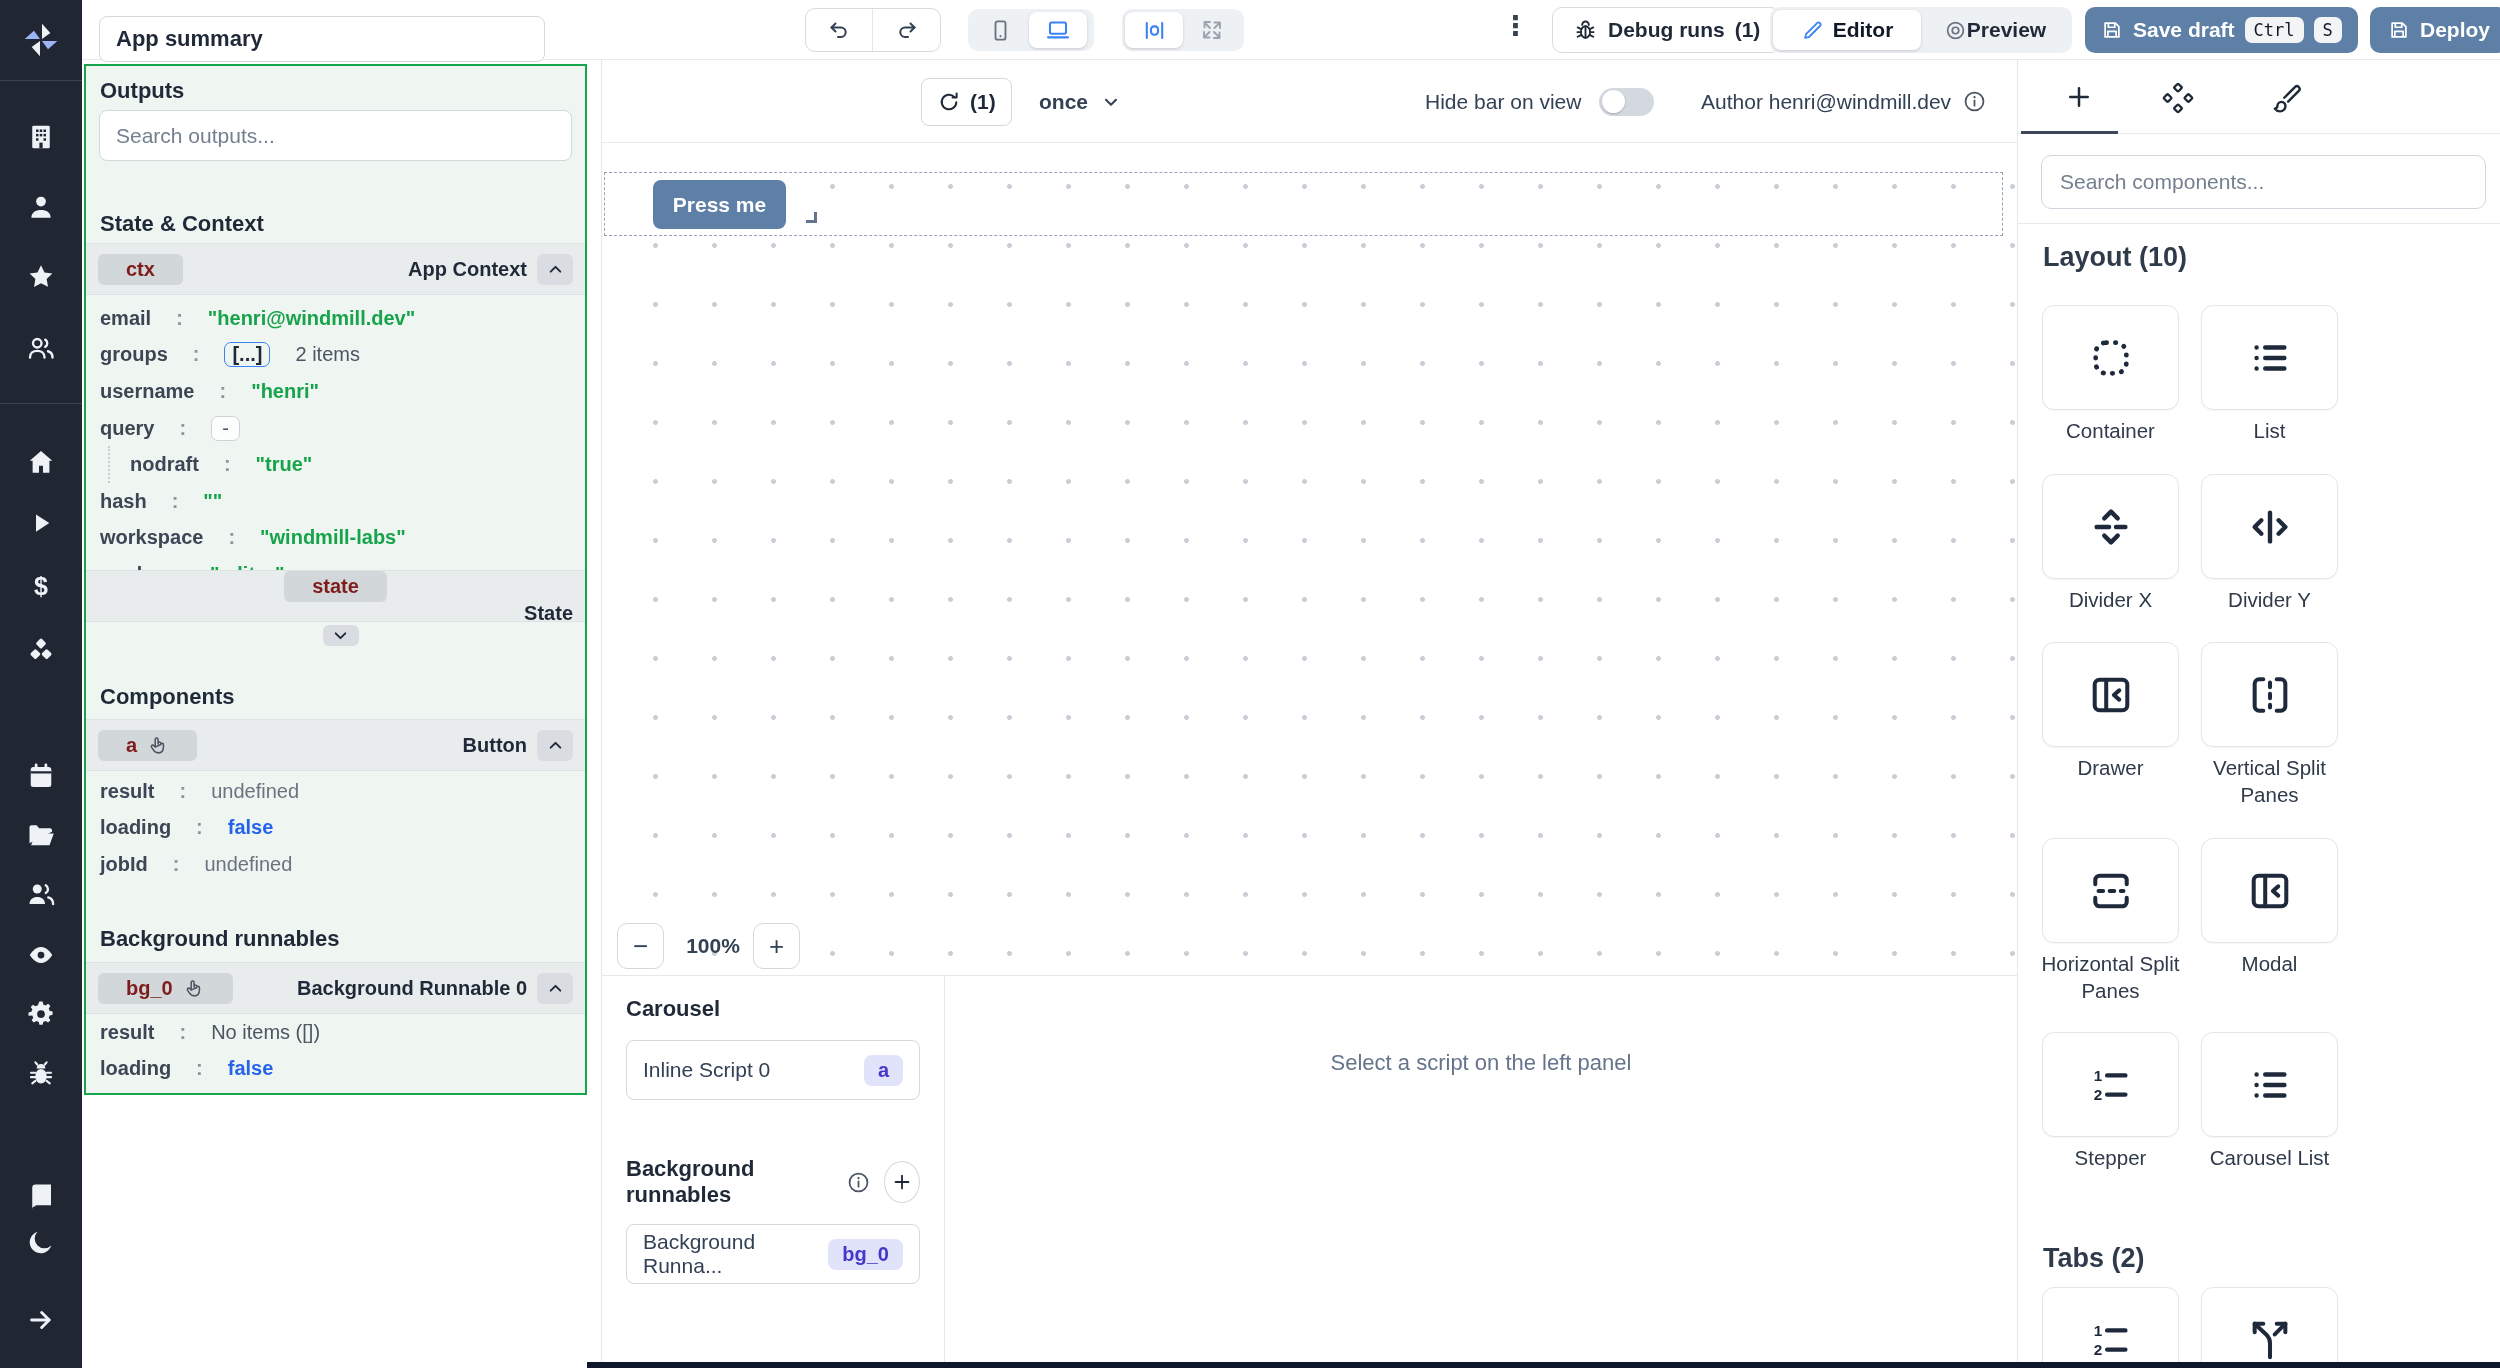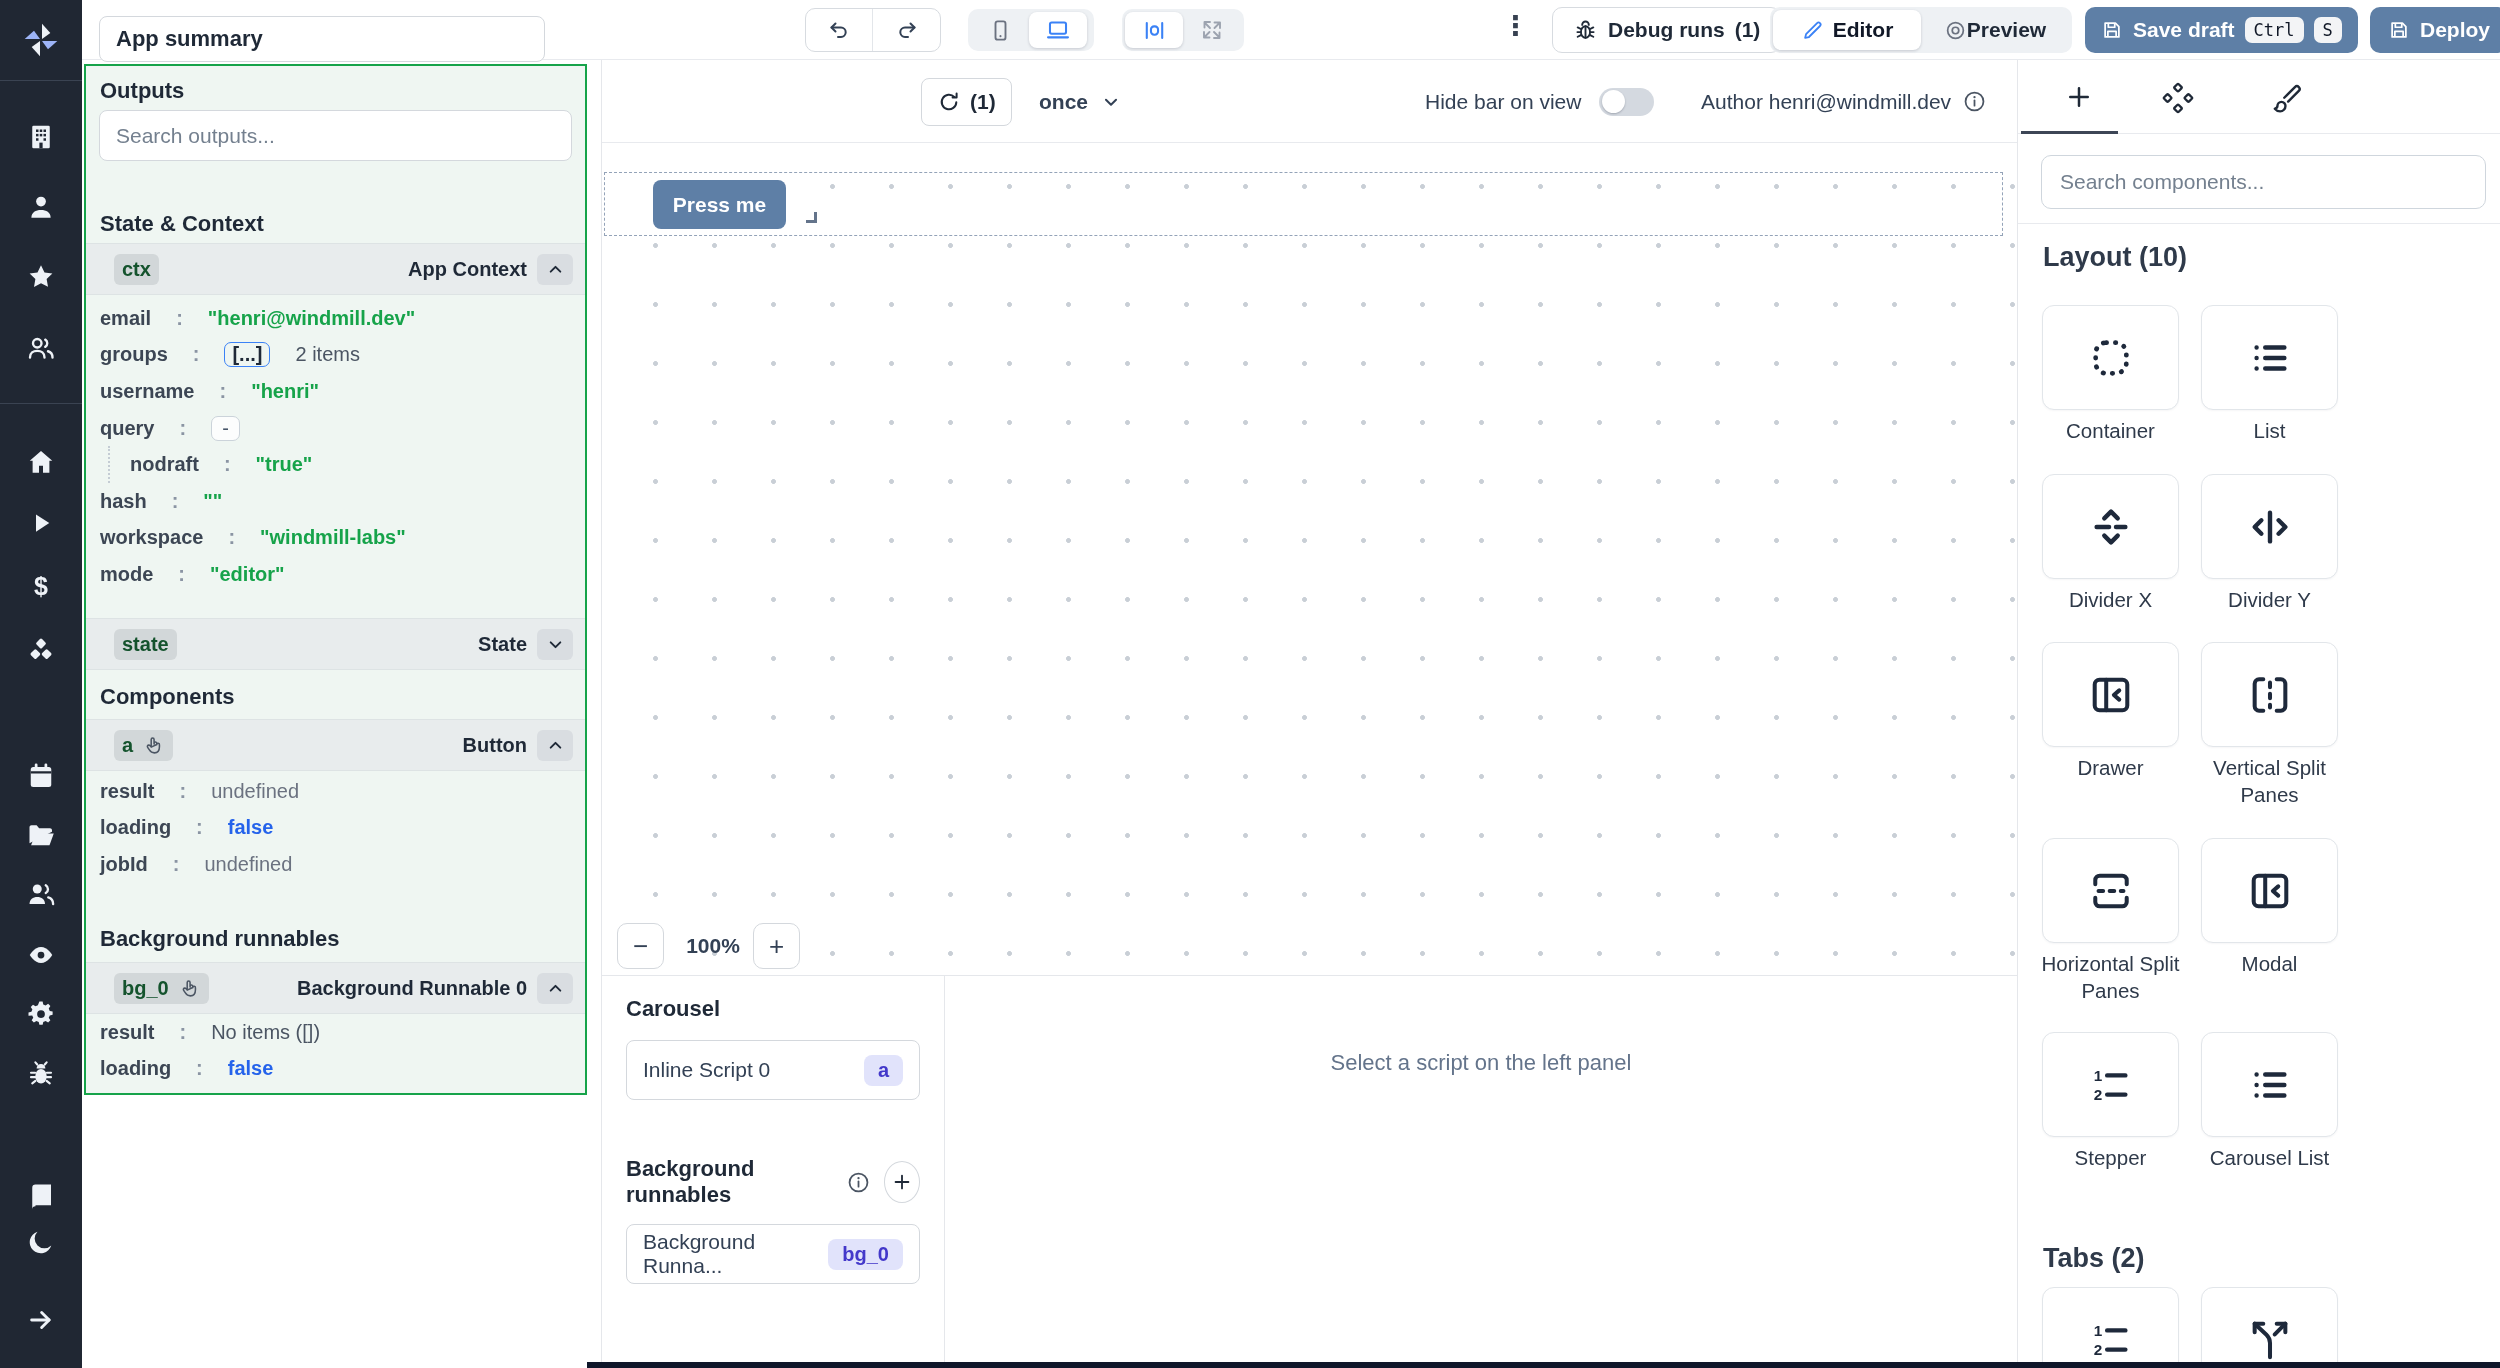--- a/index.html
+++ b/index.html
@@ -28,22 +28,22 @@
     padding:3px 9px; font-weight:400; }
 
   
   #outputs { position:absolute; left:84px; top:64px; width:503px; height:1031px; background:#eff6f2; border:2px solid #16a34a; z-index:20; }
   .o-head { position:absolute; left:14px; font-size:22px; font-weight:700; color:#1f2937; }
   #o-search { position:absolute; left:13px; top:44px; width:473px; height:51px; border:1.5px solid #d4d8dd; border-radius:8px;
     background:#fff; padding:0 16px; font-size:21px; font-family:inherit; color:#374151; }
   #o-search::placeholder { color:#74808f; }
   .sec-row { position:absolute; left:0; width:499px; height:52px; background:#e8eced; display:flex; align-items:center;
     padding:0 12px; border-top:1px solid #dde3e4; border-bottom:1px solid #dde3e4; }
-  .chip { background:#d2d7d9; border-radius:6px; padding:4px 8px; font-size:20px; font-weight:700; color:#14532d;
-    display:flex; align-items:center; gap:9px; cursor:pointer;margin-left:16px; }
+  .chip { background:#d2d7d9; border-radius:6px; padding:4px 28px; font-size:20px; font-weight:700; color:#7f1d1d;
+    display:flex; align-items:center; gap:9px; cursor:pointer; }
   .sec-label { margin-left:auto; font-size:20px; font-weight:700; color:#1f2937; }
   .chev-btn { margin-left:10px; width:36px; height:31px; background:#d9dde1; border-radius:6px; display:flex; align-items:center;
     justify-content:center; color:#1f2937; cursor:pointer; }
   .kv { display:flex; align-items:center; gap:25px; height:36.6px; padding-left:14px; font-size:20px; }
   .kv .k { color:#3c4654; font-weight:600; }
   .kv .c { color:#8a94a3; font-weight:700; }
   .v-str { color:#16a34a; font-weight:600; }
   .v-bool { color:#2563eb; font-weight:700; }
   .v-undef { color:#6b7280; }
   .v-plain { color:#4b5563; }
@@ -482,21 +482,21 @@
         <span class="c">:</span>
         <span class="v-str">"windmill-labs"</span>
       </div>
       <div class="kv">
         <span class="k">mode</span>
         <span class="c">:</span>
         <span class="v-str">"editor"</span>
       </div>
     </div>
 
-  <div class="sec-row" style="top:552px;">
+  <div class="sec-row" style="top:504px;flex-direction:column;">
     <span class="chip">state</span>
     <span class="sec-label">State</span>
     <span class="chev-btn">
         <span class="js-icon">
           <svg width="21" height="21" viewBox="0 0 24 24" font-family="Liberation Sans, sans-serif">
             <path d="m6.5 9.5 5.5 5.5 5.5-5.5" fill="none" stroke="currentColor" stroke-width="2.2" stroke-linecap="round" stroke-linejoin="round"></path>
           </svg>
         </span>
       </span>
   </div>

